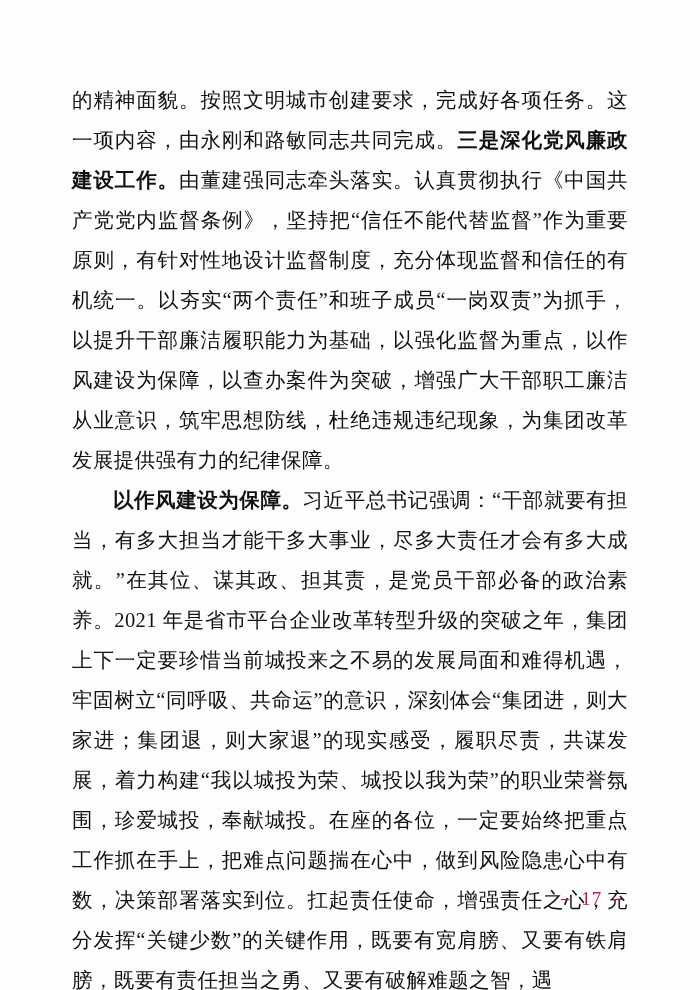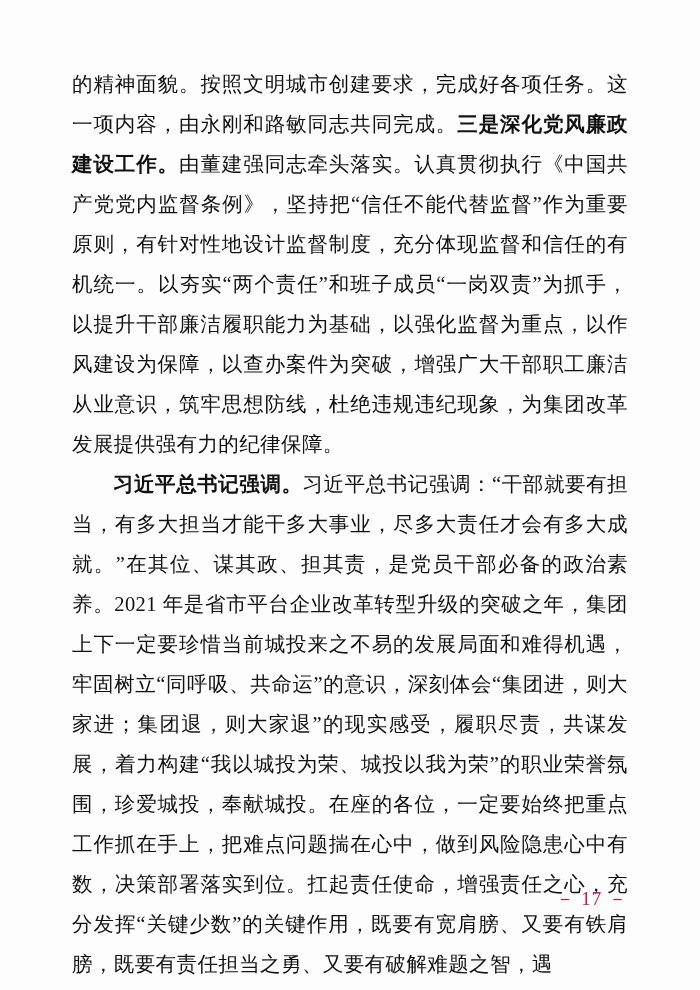--- a/index.html
+++ b/index.html
@@ -13,21 +13,21 @@
     font-family: "Liberation Serif", "DejaVu Serif", serif;
     color: #000000;
     overflow: hidden;
   }
   .page {
     position: relative;
     width: 700px;
     height: 990px;
     background: #fdfdfd;
     box-sizing: border-box;
-    padding: 64px 72px 60px 72px;
+    padding: 80px 72px 60px 72px;
   }
   .doc-body {
     font-size: 20.5px;
     line-height: 40px;
     text-align: justify;
     text-justify: inter-ideograph;
     letter-spacing: 0.4px;
     color: #111111;
   }
   p {
@@ -59,20 +59,20 @@
 <div class="page">
 
   <div class="doc-body">
 
     <p class="noindent">
       <span>的精神面貌。按照文明城市创建要求，完成好各项任务。这一项内容，由永刚和路敏同志共同完成。</span><span class="bold">三是深化党风廉政建设工作。</span><span>由董建强同志牵头落实。认真贯彻执行《中国共产党党内监督条例》，坚持把“信任不能代替监督”作为重要原则，有针对性地设计监督制度，充分体现监督和信任的有机统一。以夯实“两个责任”和班子成员“一岗双责”为抓手，以提升干部廉洁履职能力为基础，以强化监督为重点，以作风建设为保障，以查办案件为突破，增强广大干部职工廉洁从业意识，筑牢思想防线，杜绝违规违纪现象，为集团改革发展提供强有力的纪律保障。</span>
     </p>
 
 
     <p>
-      <span class="bold">习近平总书记强调。</span><span>习近平总书记强调：“干部就要有担当，有多大担当才能干多大事业，尽多大责任才会有多大成就。”在其位、谋其政、担其责，是党员干部必备的政治素养。2021 年是省市平台企业改革转型升级的突破之年，集团上下一定要珍惜当前城投来之不易的发展局面和难得机遇，牢固树立“同呼吸、共命运”的意识，深刻体会“集团进，则大家进；集团退，则大家退”的现实感受，履职尽责，共谋发展，着力构建“我以城投为荣、城投以我为荣”的职业荣誉氛围，珍爱城投，奉献城投。在座的各位，一定要始终把重点工作抓在手上，把难点问题揣在心中，做到风险隐患心中有数，决策部署落实到位。扛起责任使命，增强责任之心，充分发挥“关键少数”的关键作用，既要有宽肩膀、又要有铁肩膀，既要有责任担当之勇、又要有破解难题之智，遇</span>
+      <span class="bold">以作风建设为保障。</span><span>习近平总书记强调：“干部就要有担当，有多大担当才能干多大事业，尽多大责任才会有多大成就。”在其位、谋其政、担其责，是党员干部必备的政治素养。2021 年是省市平台企业改革转型升级的突破之年，集团上下一定要珍惜当前城投来之不易的发展局面和难得机遇，牢固树立“同呼吸、共命运”的意识，深刻体会“集团进，则大家进；集团退，则大家退”的现实感受，履职尽责，共谋发展，着力构建“我以城投为荣、城投以我为荣”的职业荣誉氛围，珍爱城投，奉献城投。在座的各位，一定要始终把重点工作抓在手上，把难点问题揣在心中，做到风险隐患心中有数，决策部署落实到位。扛起责任使命，增强责任之心，充分发挥“关键少数”的关键作用，既要有宽肩膀、又要有铁肩膀，既要有责任担当之勇、又要有破解难题之智，遇</span>
     </p>
 
   </div>
 
   <div class="footer">－ 17 －</div>
 
 </div>
 
 </body></html>

